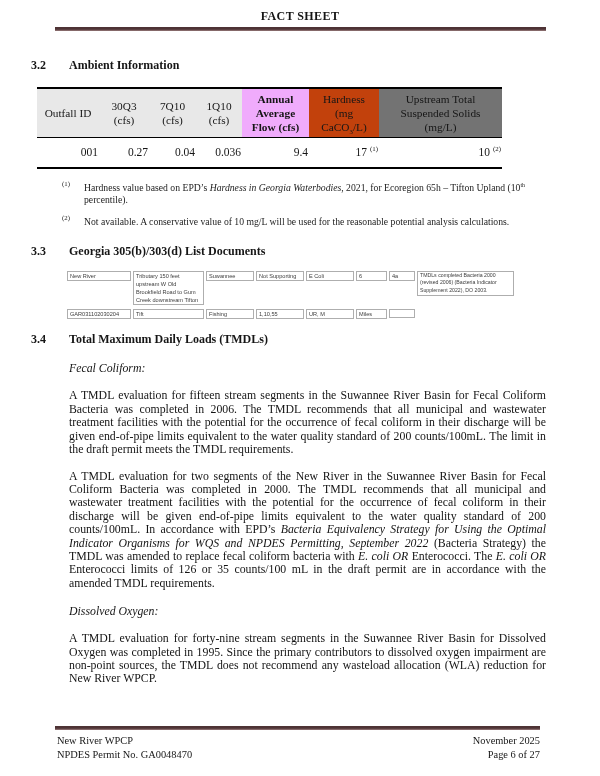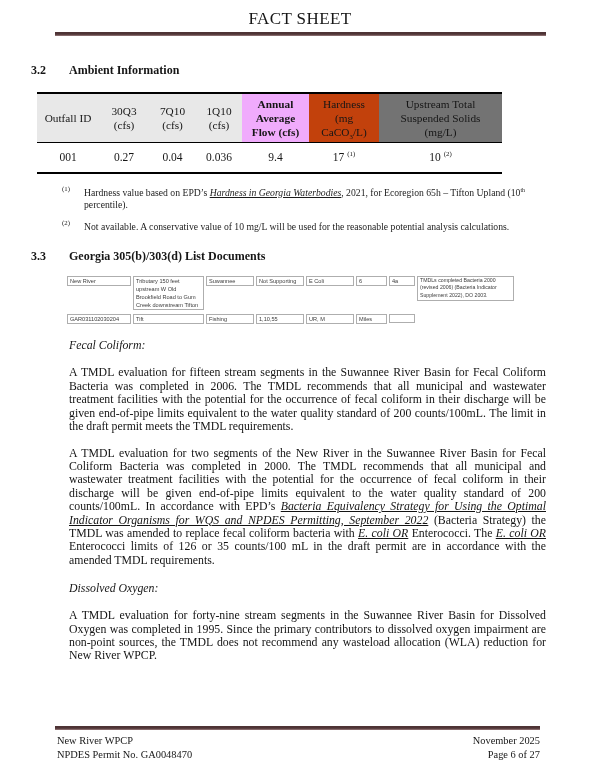--- a/index.html
+++ b/index.html
@@ -5,46 +5,46 @@
   * { margin:0; padding:0; box-sizing:border-box; }
   html,body { background:#ffffff; }
   .page {
     position:relative; width:600px; height:776px; margin:0 auto;
     background:#ffffff; overflow:hidden;
     font-family:"Liberation Serif","DejaVu Serif",serif;
     color:#161616;
   }
   .page-header { padding-top:9px; }
   .header-title {
-    text-align:center; font-size:17px; font-weight:400; letter-spacing:.4px;
+    text-align:center; font-size:12px; font-weight:700; letter-spacing:.4px;
   }
   .rule {
     height:4px; margin:0 54px 0 55px;
     background:linear-gradient(#4e3335 55%, #9b7d7e);
   }
   .header-rule { margin-top:3px; }
   .content { padding:0 54px 0 31px; }
 
   .sec-heading { display:flex; margin-top:27px; font-weight:700; font-size:12px; }
   .sec-heading .num { width:38px; flex:none; }
 
   
   table.ambient { border-collapse:collapse; margin:14px 0 0 6px; table-layout:fixed; }
   table.ambient th {
     background:#e8e8e8; font-weight:400; font-size:11.3px; line-height:1.24;
     text-align:center; vertical-align:middle; white-space:pre-line;
     border-top:2px solid #000; border-bottom:1.5px solid #000; padding:3px 1px;
   }
   table.ambient td {
-    font-size:11.5px; text-align:center; vertical-align:middle;
+    font-size:11.5px; text-align:right; vertical-align:middle;
     border-bottom:2px solid #000; padding:8px 1px 9px;
   }
   sup { font-size:.6em; line-height:0; vertical-align:super; }
   sub { font-size:.6em; line-height:0; vertical-align:sub; }
-  .i { font-style:italic;text-decoration:underline; }
+  .i { font-style:italic; }
 
   .footnote { display:flex; margin:13px 0 0 31px; font-size:9.7px; line-height:1.27; color:#1c1c1c; }
   .footnote .fn-marker { flex:none; width:22px; font-size:6.8px; position:relative; top:-2px; }
   .footnote .fn-text { flex:1; padding-right:2px; }
   .footnote.fn2 { margin-top:9px; }
 
   .sec-heading.h33 { margin-top:16px; }
   .sec-heading.h34 { margin-top:13px; }
 
   
@@ -167,20 +167,24 @@
         <div class="snap-cell w2">Tift</div>
         <div class="snap-cell w3">Fishing</div>
         <div class="snap-cell w4">1,10,55</div>
         <div class="snap-cell w5">UR, M</div>
         <div class="snap-cell w6">Miles</div>
         <div class="snap-cell w7"></div>
       </div>
     </div>
 
 
+    <div class="sec-heading h34">
+      <span class="num">3.4</span>
+      <span>Total Maximum Daily Loads (TMDLs)</span>
+    </div>
 
     <div class="label-italic">Fecal Coliform:</div>
 
     <div class="para"><span>A TMDL evaluation for fifteen stream segments in the Suwannee River Basin for Fecal Coliform Bacteria was completed in 2006. The TMDL recommends that all municipal and wastewater treatment facilities with the potential for the occurrence of fecal coliform in their discharge will be given end-of-pipe limits equivalent to the water quality standard of 200 counts/100mL.  The limit in the draft permit meets the TMDL requirements.</span></div>
 
     <div class="para"><span>A TMDL evaluation for two segments of the New River in the Suwannee River Basin for Fecal Coliform Bacteria was completed in 2000. The TMDL recommends that all municipal and wastewater treatment facilities with the potential for the occurrence of fecal coliform in their discharge will be given end-of-pipe limits equivalent to the water quality standard of 200 counts/100mL.  In accordance with EPD’s </span><span class="i">Bacteria Equivalency Strategy for Using the Optimal Indicator Organisms for WQS and NPDES Permitting, September 2022</span><span> (Bacteria Strategy) the TMDL was amended to replace fecal coliform bacteria with </span><span class="i">E. coli OR</span><span> Enterococci.  The </span><span class="i">E. coli OR</span><span> Enterococci limits of 126 or 35 counts/100 mL in the draft permit are in accordance with the amended TMDL requirements.</span></div>
 
     <div class="label-italic">Dissolved Oxygen:</div>
 
     <div class="para"><span>A TMDL evaluation for forty-nine stream segments in the Suwannee River Basin for Dissolved Oxygen was completed in 1995. Since the primary contributors to dissolved oxygen impairment are non-point sources, the TMDL does not recommend any wasteload allocation (WLA) reduction for New River WPCP.</span></div>

